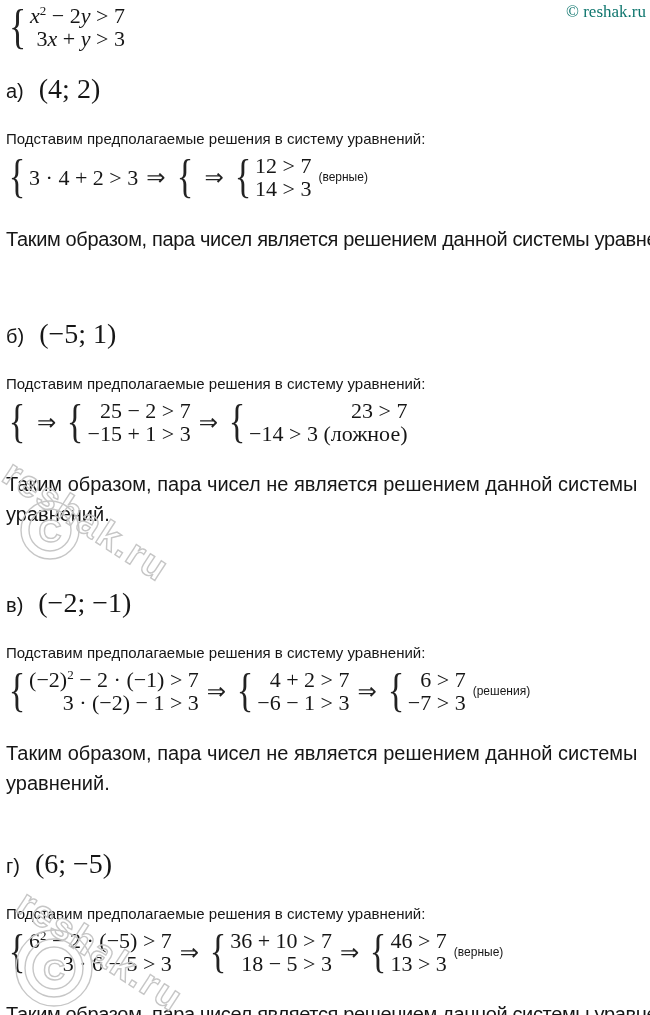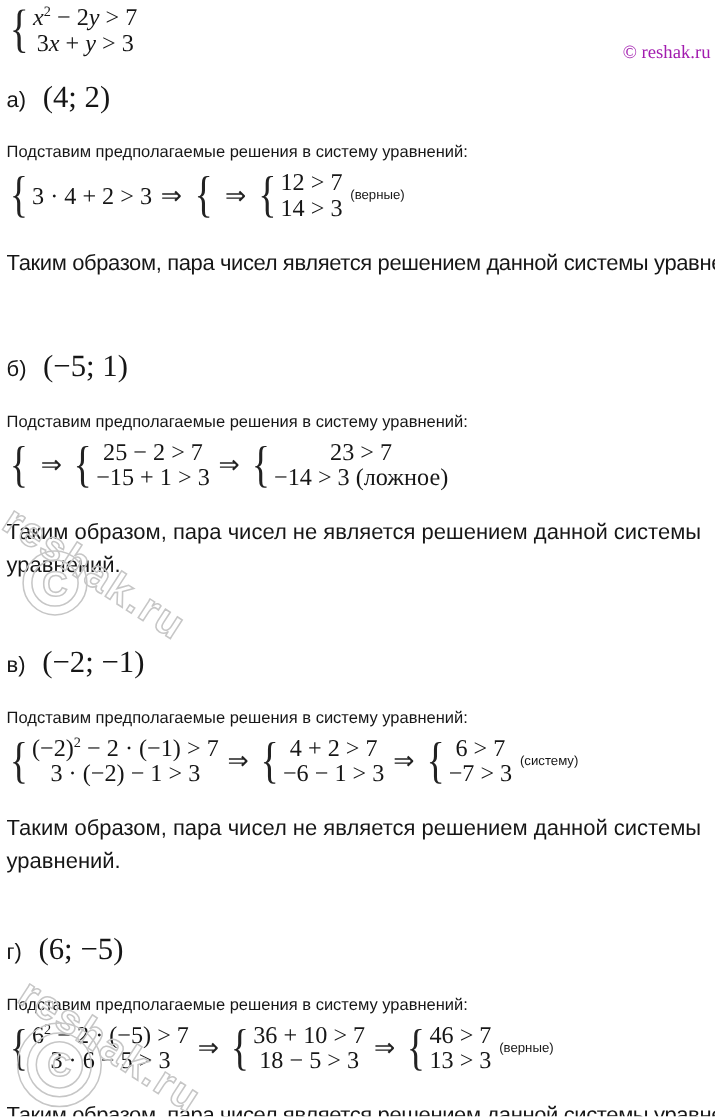--- a/index.html
+++ b/index.html
@@ -10,36 +10,36 @@
     padding:3px 2px 0 6px;
     background:#fff;
     color:#161616;
     font-family:"Liberation Sans",sans-serif;
     overflow:hidden;
   }
   
   .copyright{
     position:absolute;top:2px;right:4px;
     font-family:"Liberation Serif",serif;
-    font-size:17px;color:#a21caf;margin-top:36px;
+    font-size:17px;color:#0f766e;
   }
   
   .sys{display:flex;align-items:center;}
   .brace{
     font-family:"Liberation Serif",serif;
     font-weight:300;
     font-size:46px;
     line-height:46px;
     transform:scaleX(.75);
     transform-origin:center;
     margin-right:1px;
     color:#222;
   }
   .top-sys .brace{font-size:48px;line-height:48px;}
-  .lines{display:flex;flex-direction:column;align-items:center;}
+  .lines{display:flex;flex-direction:column;align-items:flex-end;}
   .mline{
     font-family:"Liberation Serif",serif;
     font-size:22px;line-height:23px;
     white-space:pre;color:#161616;
   }
   .mline sup{font-size:13px;line-height:0;}
   .seg-it{font-style:italic;}
   .arrow{
     font-family:"Liberation Serif",serif;
     font-size:23px;margin:0 8px;color:#222;
@@ -171,21 +171,21 @@
         </div>
       </div>
       <span class="arrow">⇒</span>
       <div class="sys">
         <span class="brace">{</span>
         <div class="lines">
           <div class="mline"><span>6 &gt; 7</span></div>
           <div class="mline"><span>−7 &gt; 3</span></div>
         </div>
       </div>
-      <span class="snote">(систему)</span>
+      <span class="snote">(решения)</span>
     </div>
     <p class="concl">Таким образом, пара чисел не является решением данной системы уравнений.</p>
   </section>
 
   <section class="sec-g">
     <div class="label-row">
       <span class="lab">г)</span>
       <span class="pair">(6; −5)</span>
     </div>
     <p class="intro">Подставим предполагаемые решения в систему уравнений:</p>

